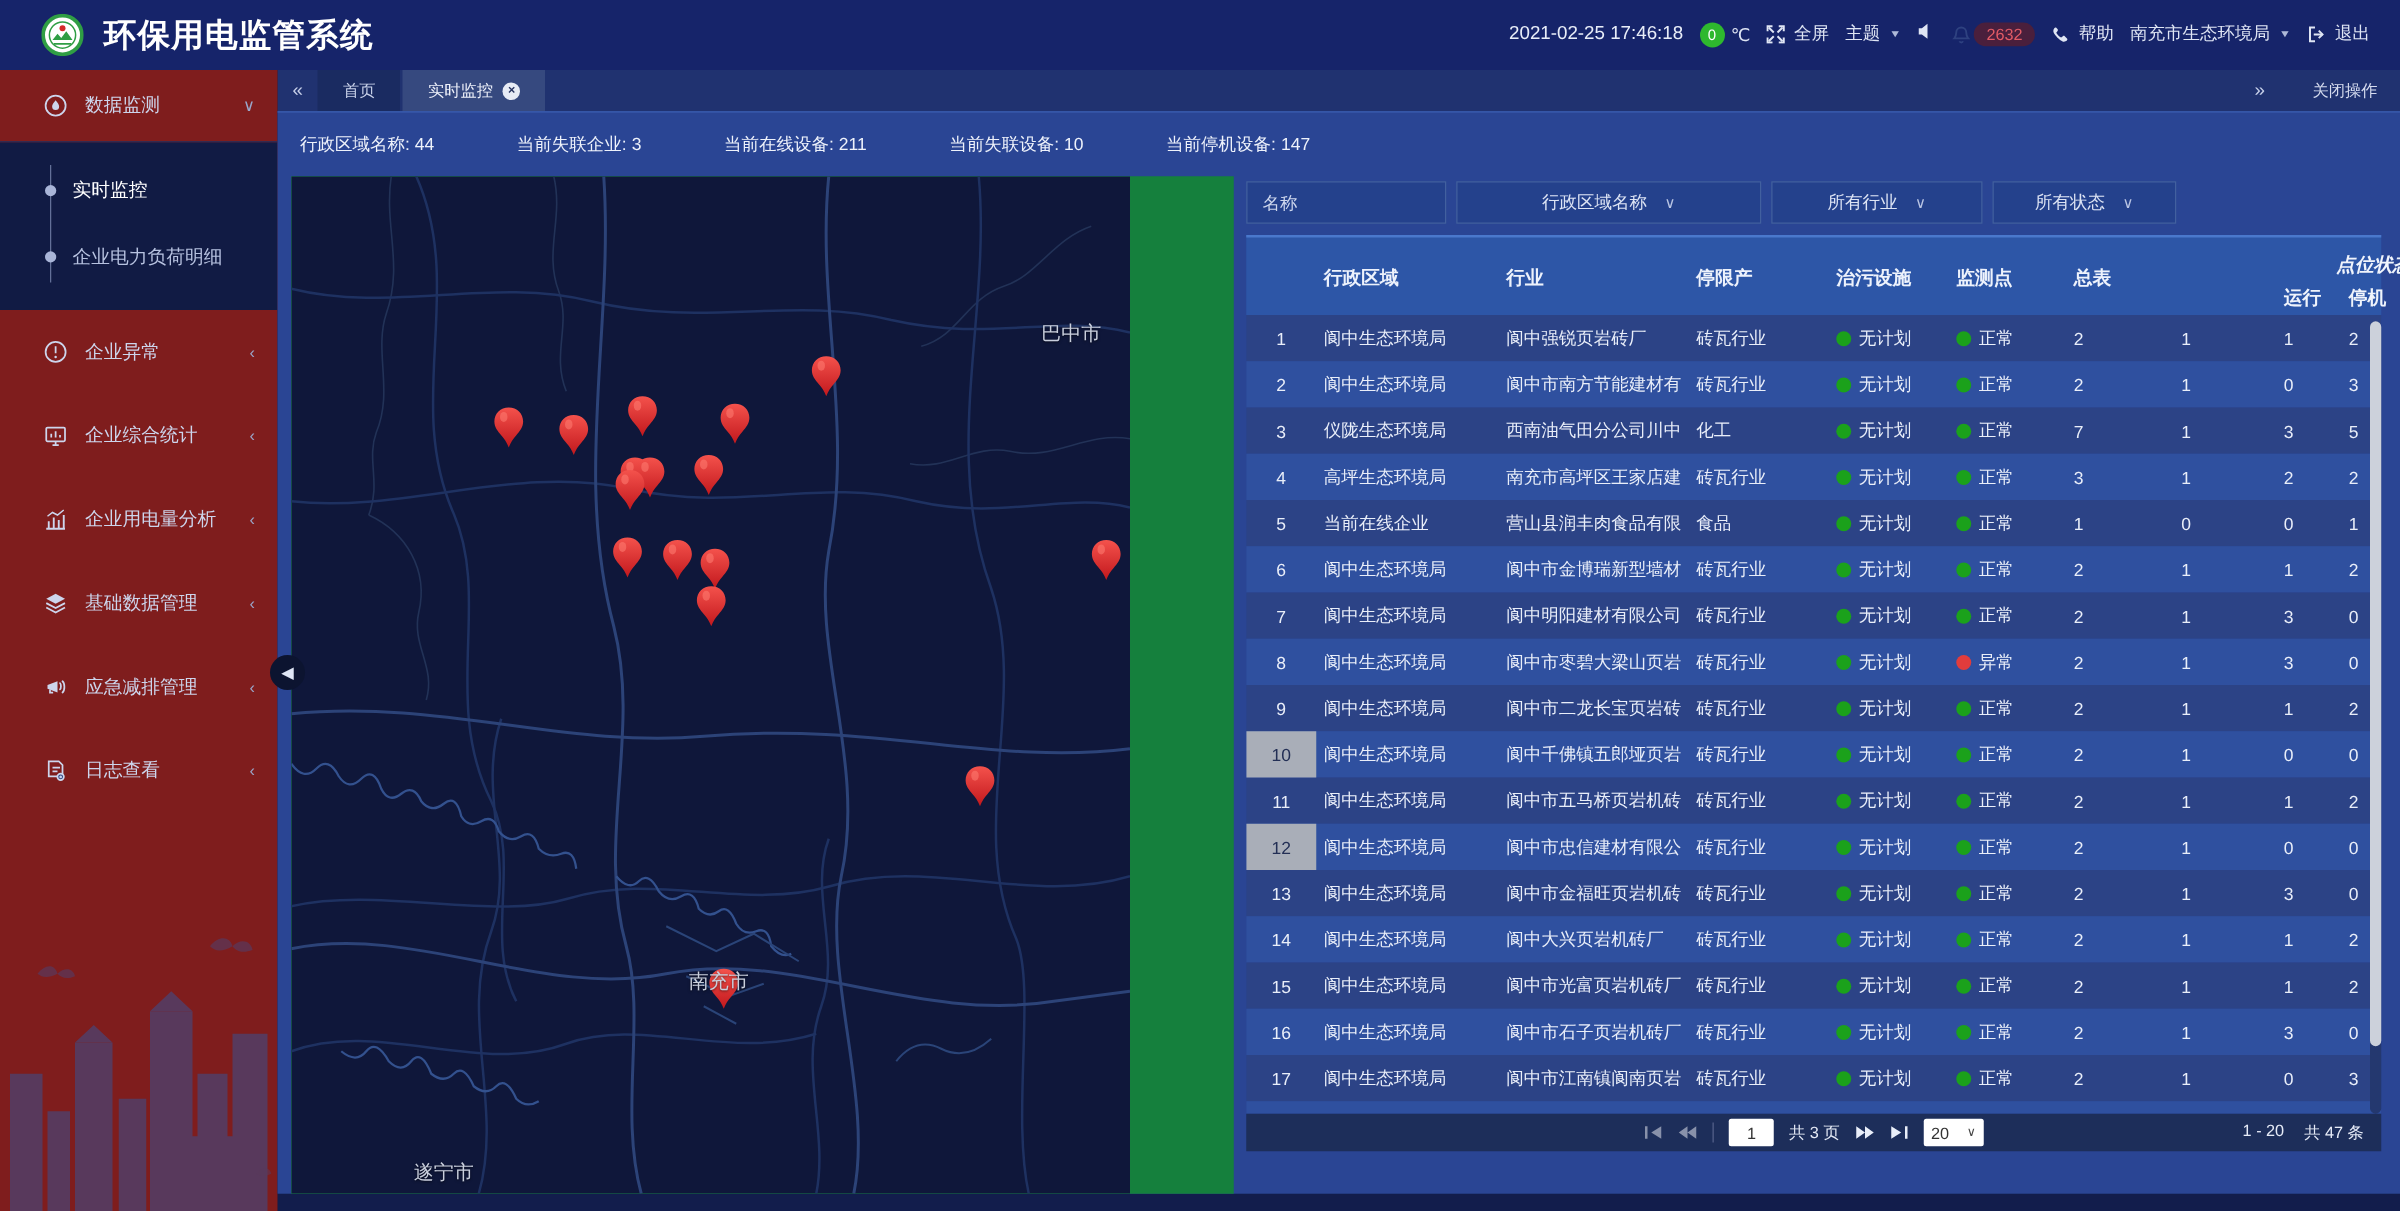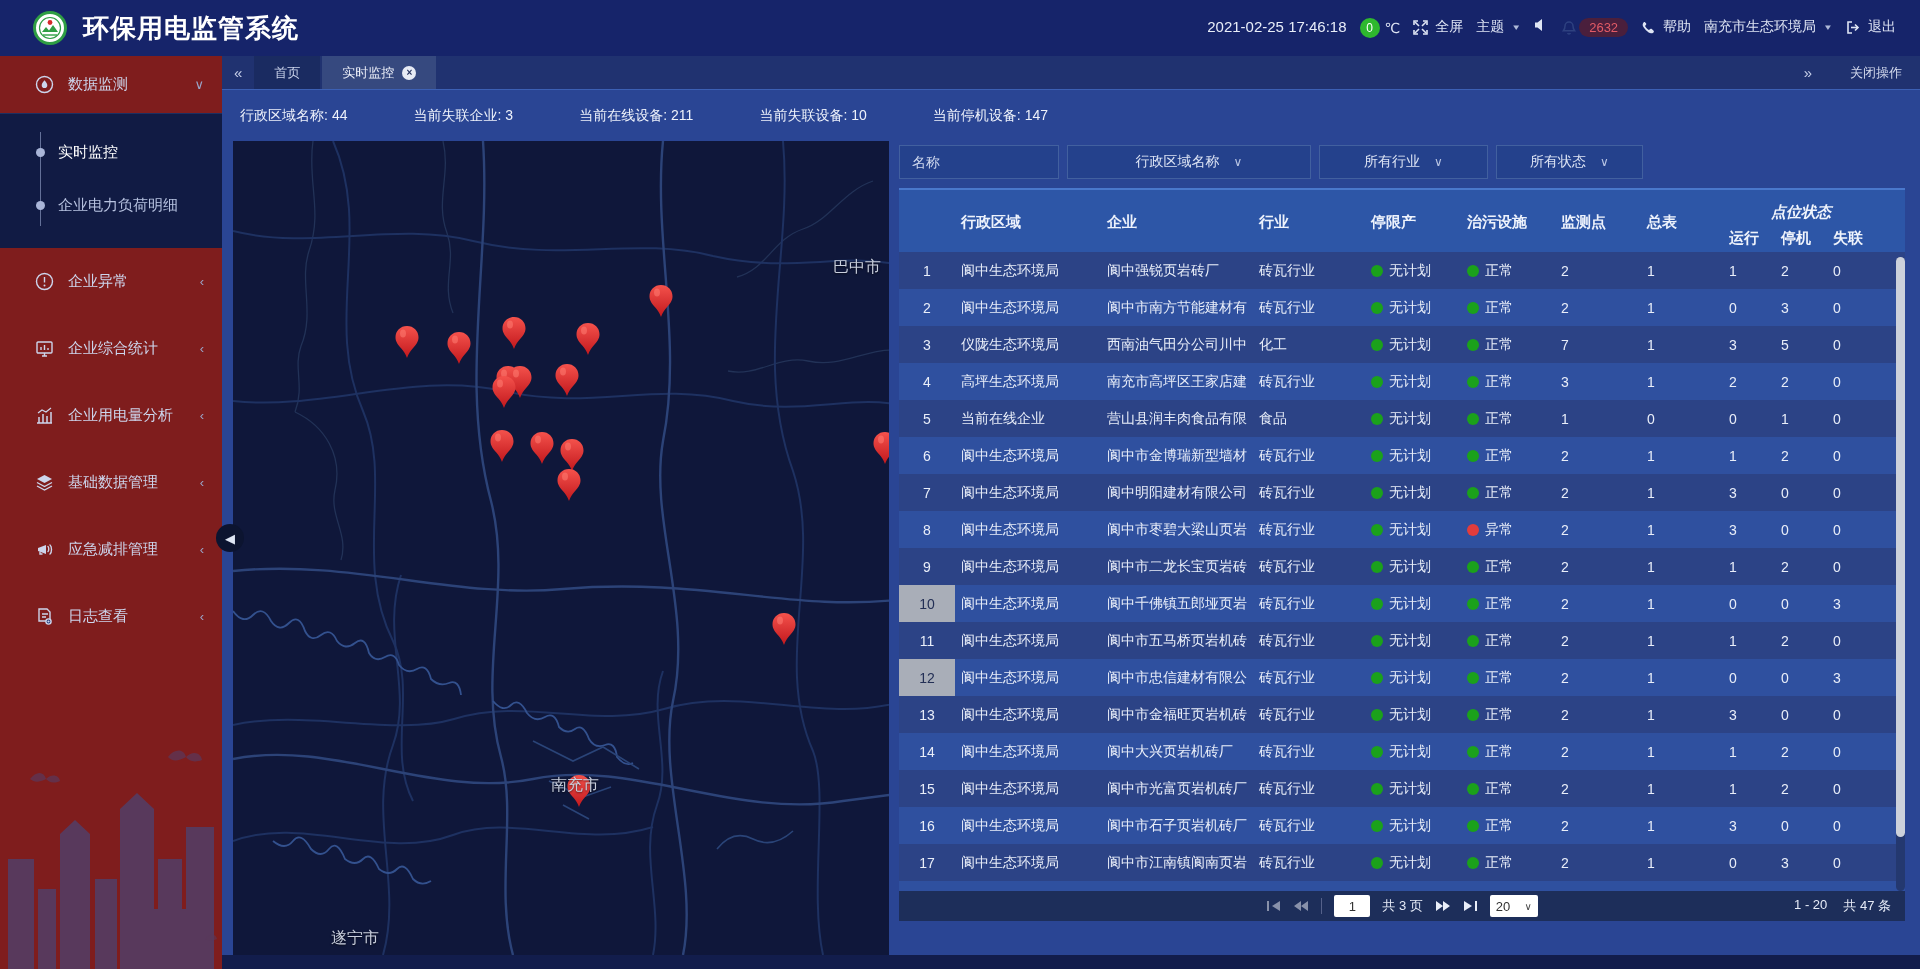--- a/index.html
+++ b/index.html
@@ -45,21 +45,21 @@
   .tabbar-right{margin-left:auto;display:flex;align-items:center;gap:26px;padding-right:18px}
   .tabbar-right .ops{color:#d6dcef;cursor:pointer}
 
   
   .content{flex:1;background:#2a4594;border-top:1px solid #3c60b4;position:relative;padding:0 15px 0 11px}
   .stats{height:51px;display:flex;align-items:center;gap:62px;padding-left:3px;font-size:14px;color:#eef2fb}
   .stat span{margin-left:4px}
   .panels{display:flex;gap:10px;height:814px}
 
   
-  .map-panel{width:656px;height:814px;background:#a16207;position:relative;flex:0 0 auto;overflow:hidden}
+  .map-panel{width:754px;height:814px;background:#15803d;position:relative;flex:0 0 auto;overflow:hidden}
   .pin{position:absolute;width:26px;height:34px}
   .city{position:absolute;transform:translateX(-50%);color:#c9cfdd;font-size:16px;text-shadow:0 1px 2px rgba(0,0,0,.6);white-space:nowrap}
 
   .collapse-handle{position:absolute;left:216px;top:524px;width:28px;height:28px;border-radius:50%;background:#0c1430;color:#dfe6f5;display:flex;align-items:center;justify-content:center;font-size:13px;z-index:20;cursor:pointer}
 
   
   .right-panel{flex:1;position:relative;min-width:0}
   .filters{display:flex;gap:8px;padding-top:4px;height:42px}
   .f-input,.f-select{height:34px;background:#24418c;border:1px solid #42609f;color:#dde4f4;font-size:14px;display:flex;align-items:center;padding:0 12px;position:relative}
   .f-input{width:160px}
@@ -564,21 +564,20 @@
             </div>
             <div class="f-select fs-status">
               <span class="sv">所有状态</span>
               <span class="fchev">∨</span>
             </div>
           </div>
 
           <div class="thead grid">
             <div class="hc"></div>
             <div class="hc">行政区域</div>
-            <div class="hc">企业</div>
             <div class="hc">行业</div>
             <div class="hc">停限产</div>
             <div class="hc">治污设施</div>
             <div class="hc">监测点</div>
             <div class="hc">总表</div>
             <div class="hgroup">点位状态</div>
             <div class="hsub" style="grid-column:9">运行</div>
             <div class="hsub" style="grid-column:10">停机</div>
             <div class="hsub" style="grid-column:11">失联</div>
           </div>

